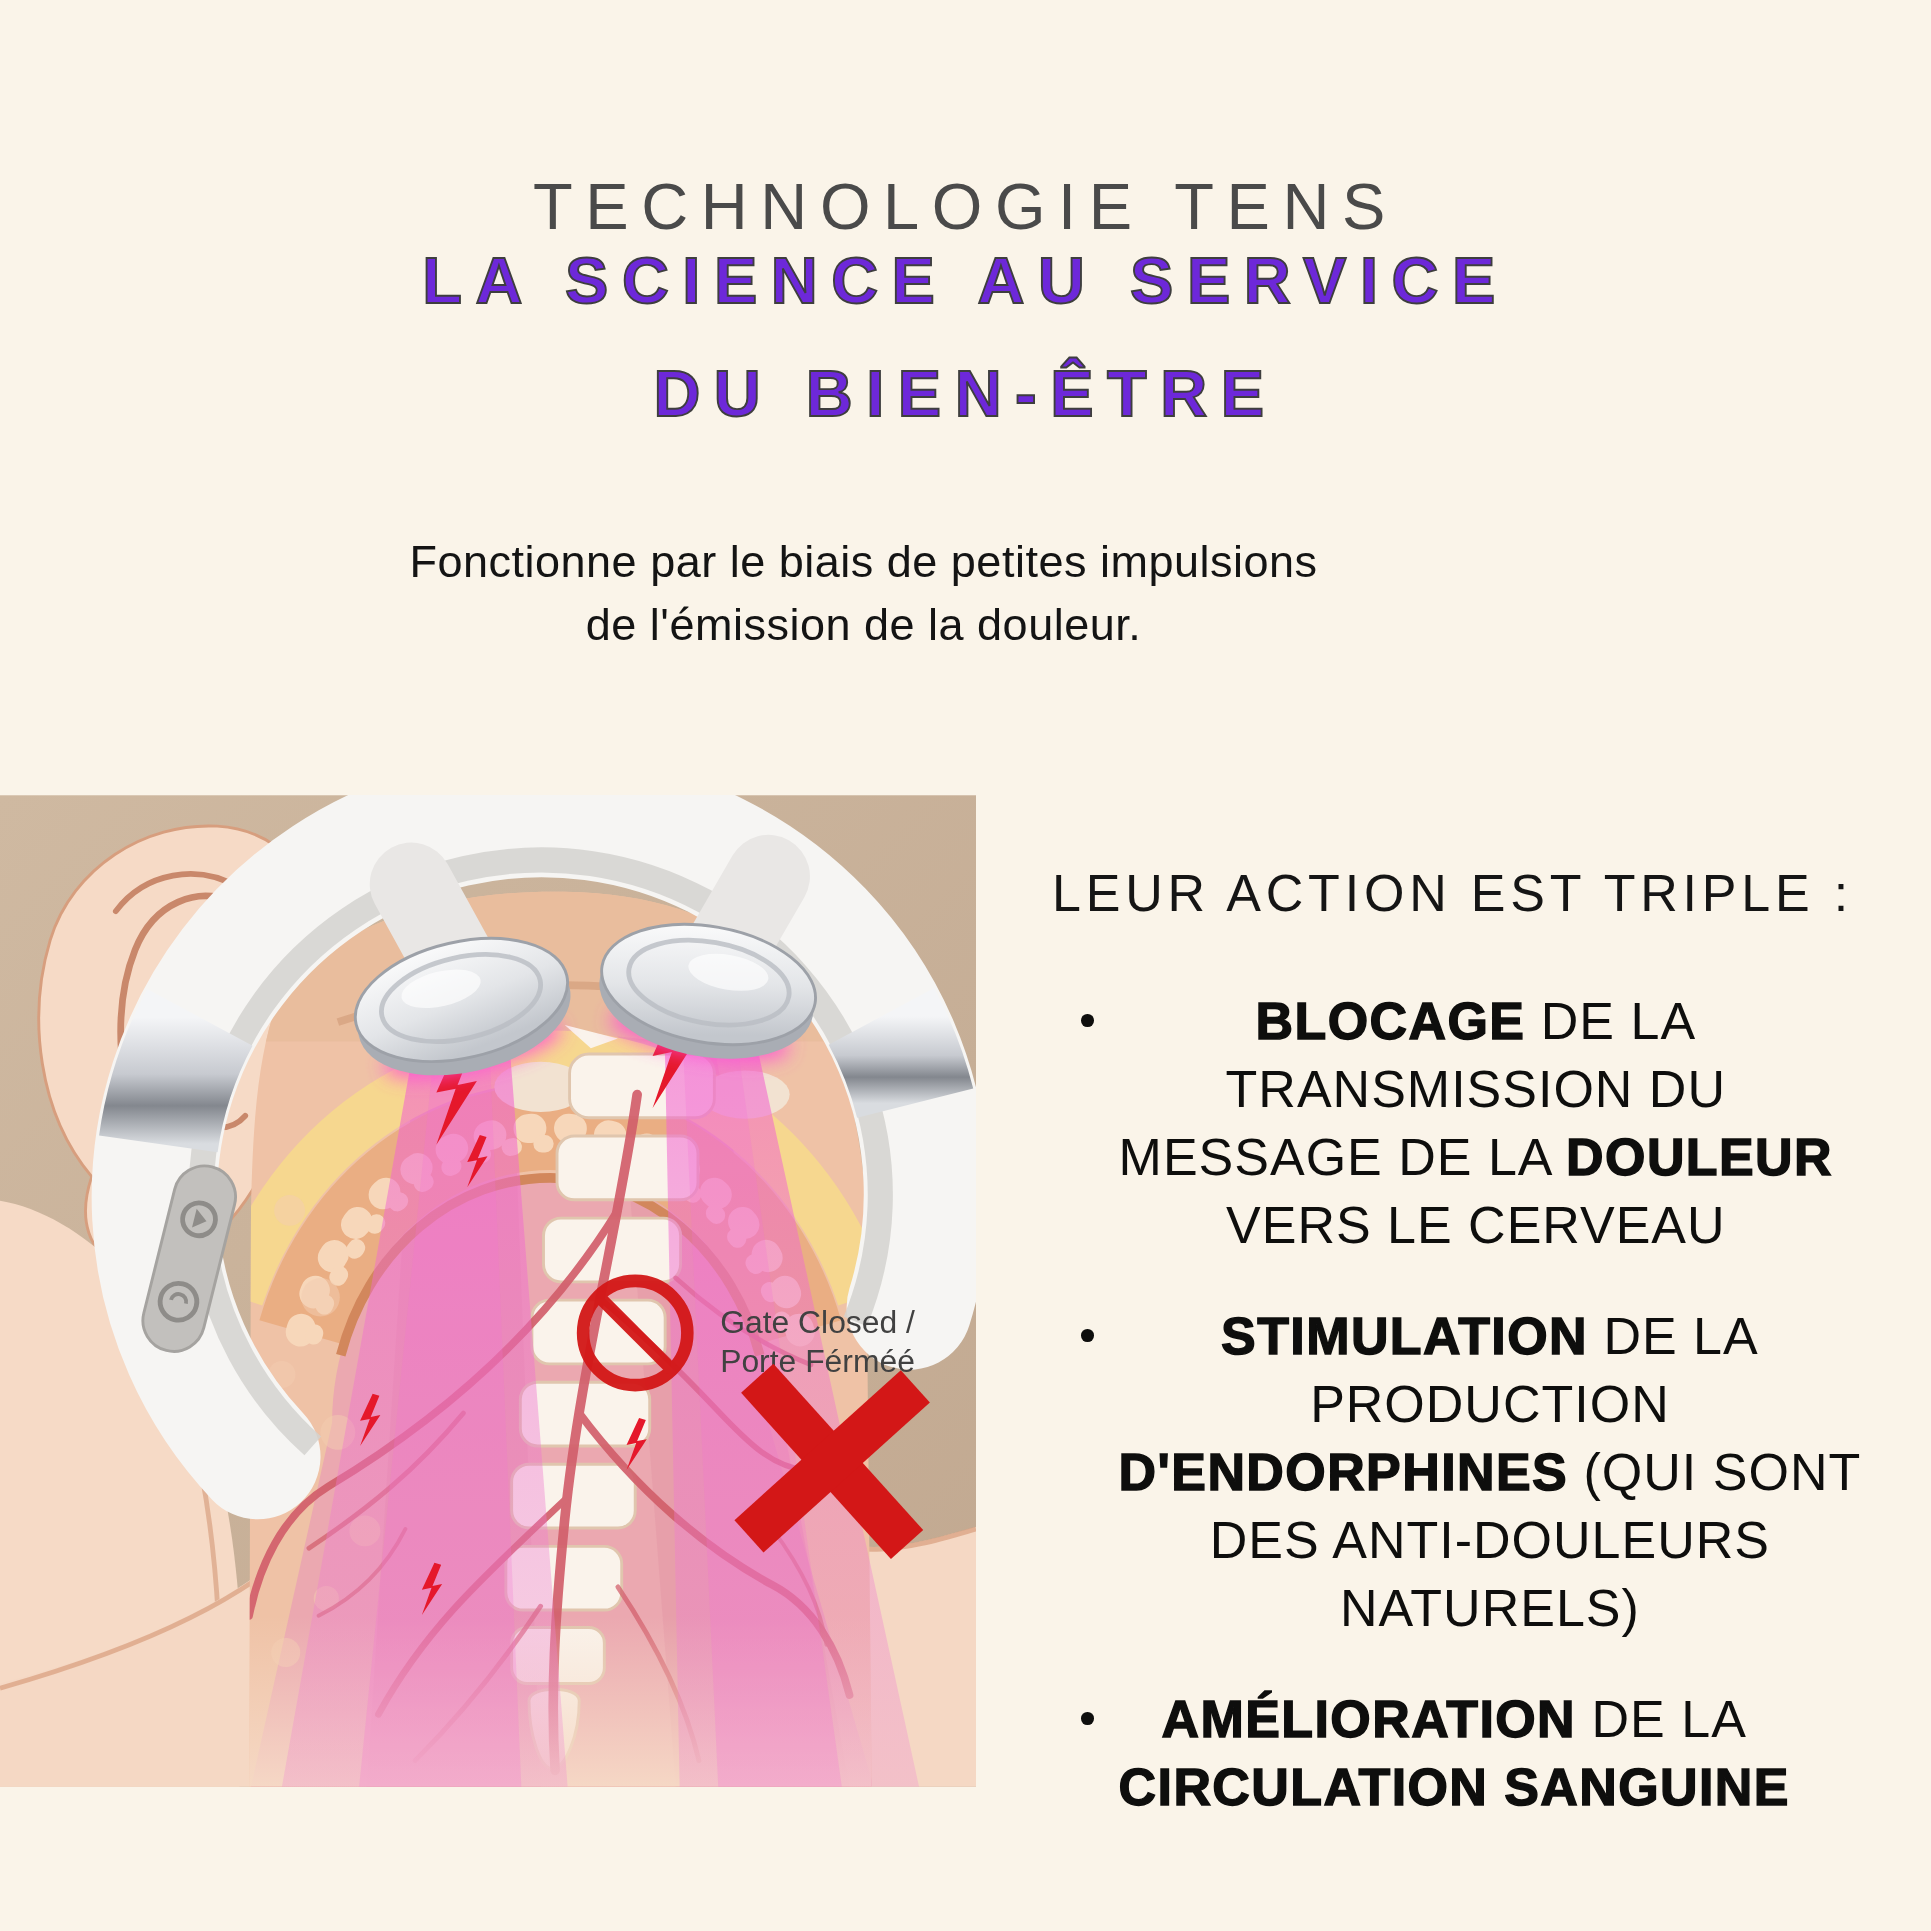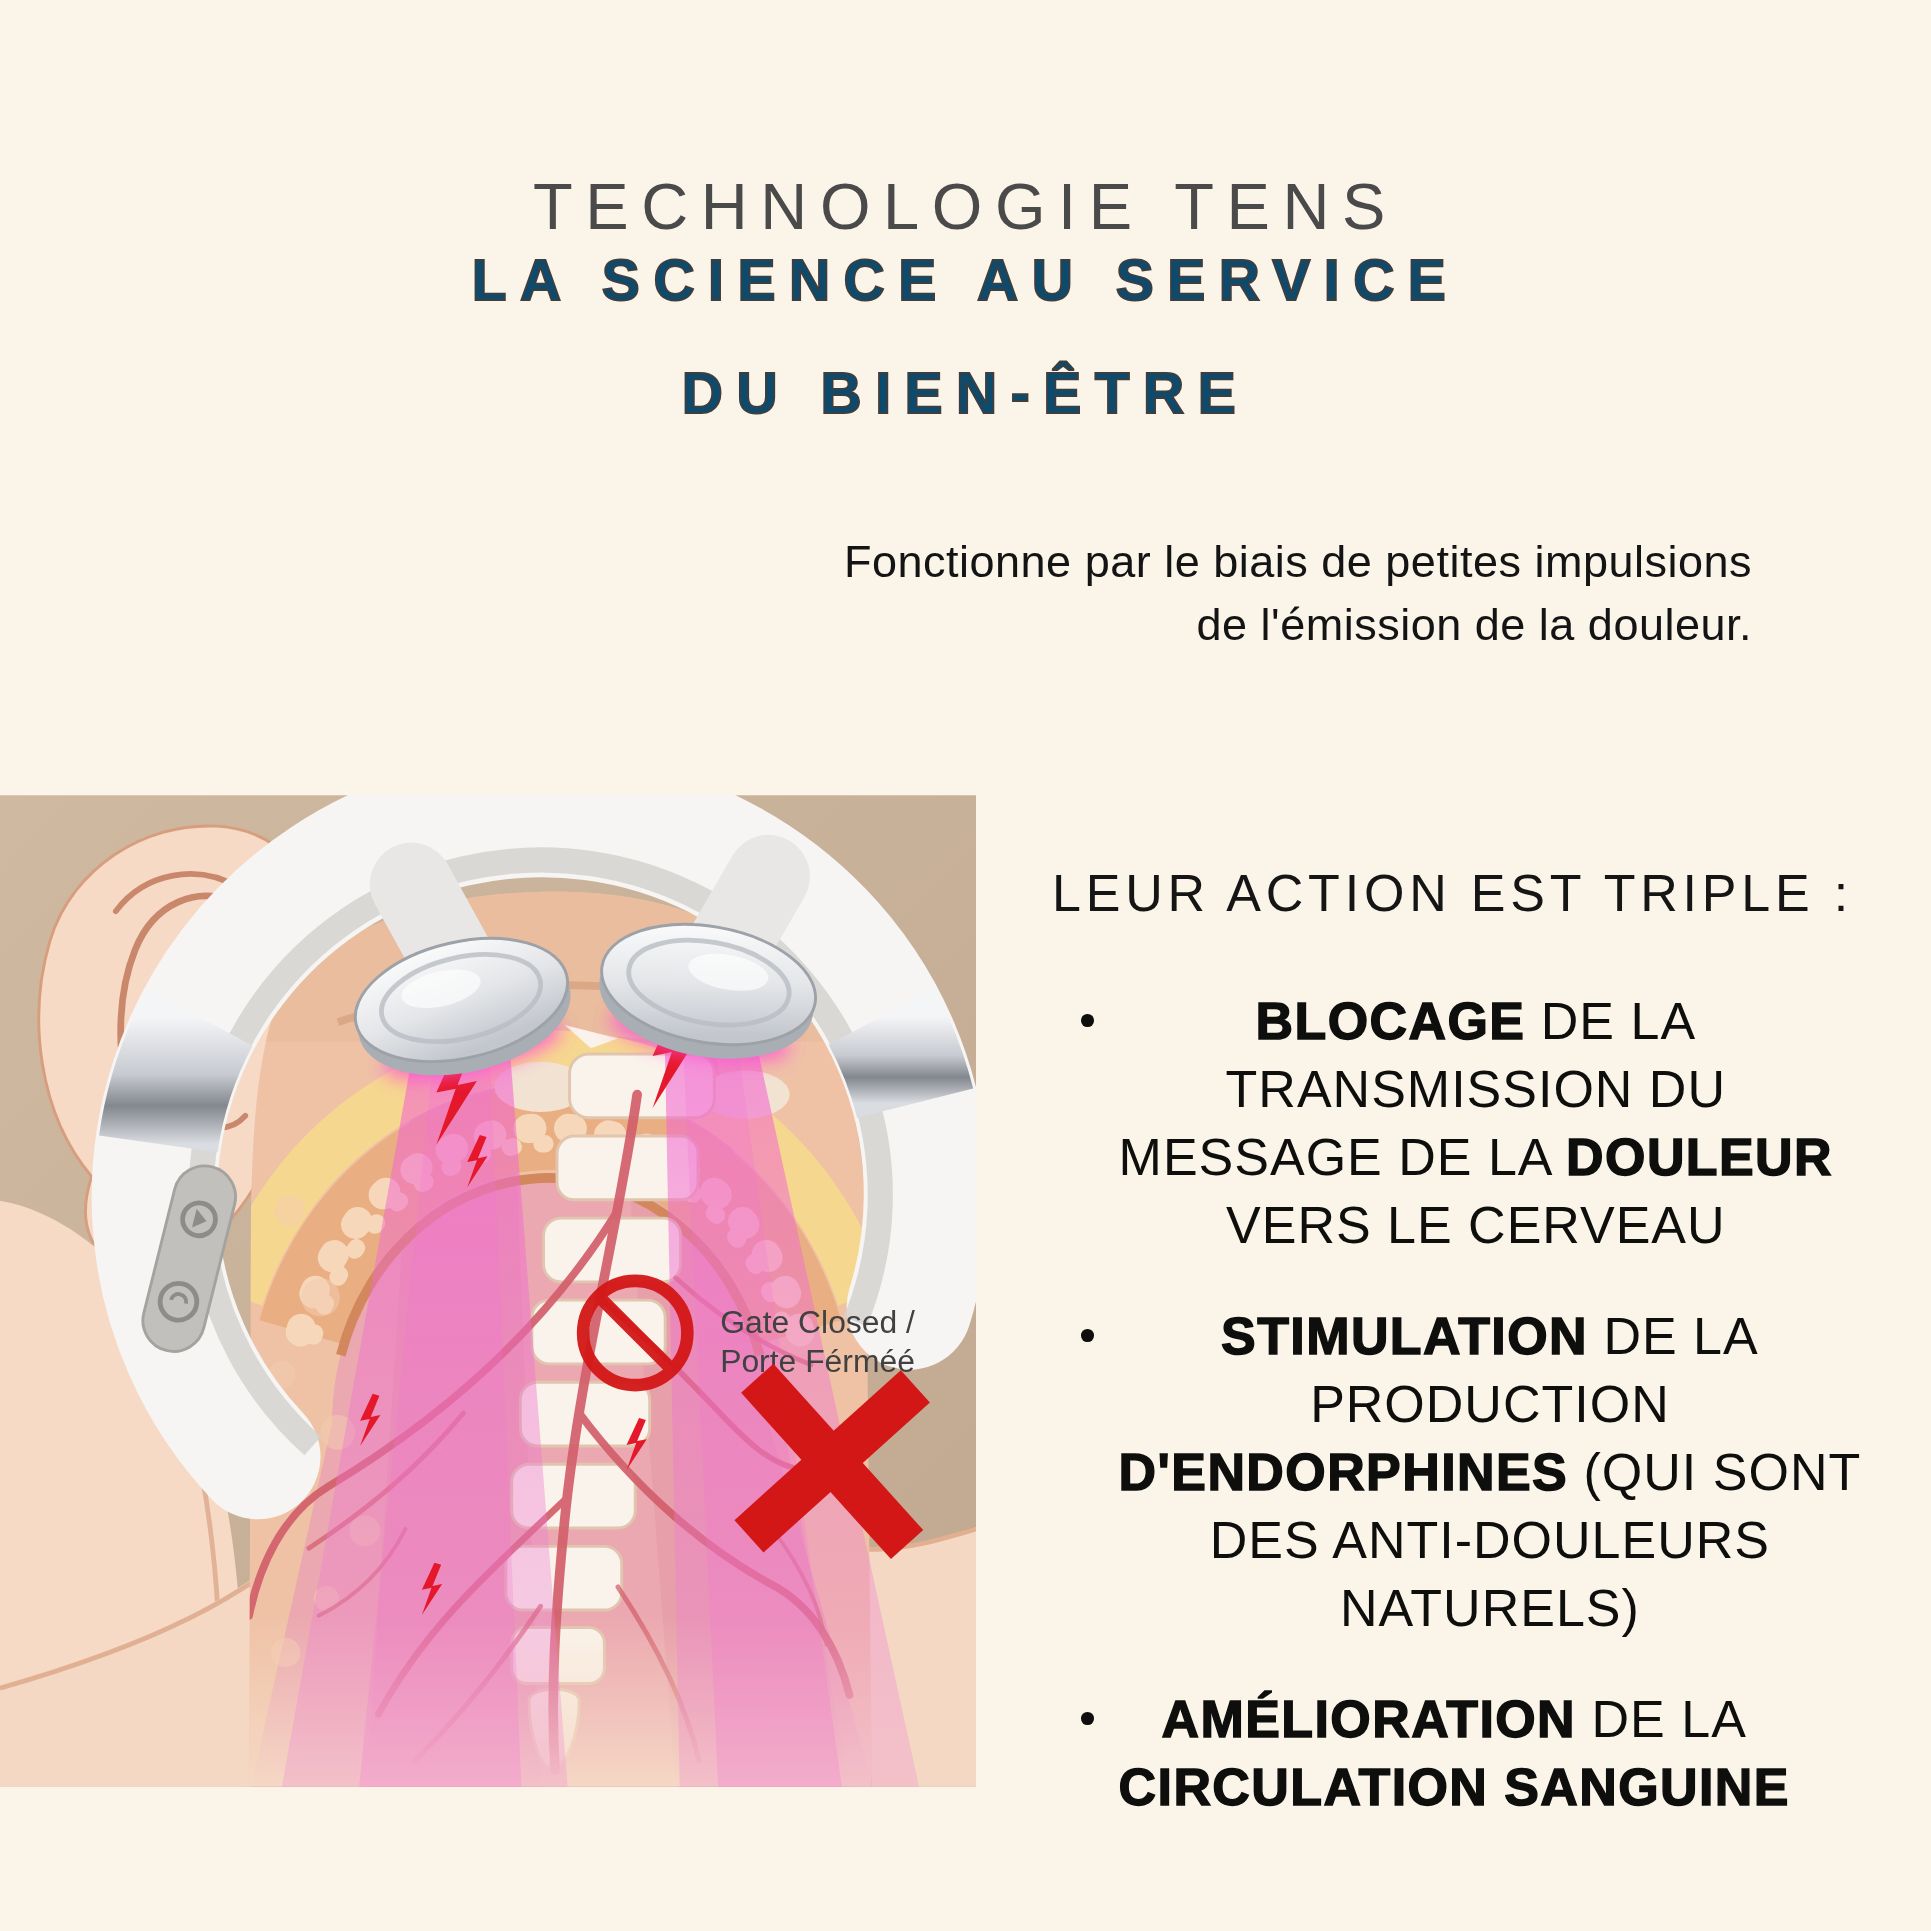--- a/index.html
+++ b/index.html
@@ -15,32 +15,31 @@
   .eyebrow{
     position:absolute;left:0;top:154px;width:1931px;
     text-align:center;
     font-size:65px;font-weight:400;letter-spacing:12.6px;
     color:#4a4a4a;
     margin-top:15px;
   }
   .title{
     position:absolute;left:0;top:224px;width:1931px;margin:0;
     text-align:center;
-    font-size:57px;line-height:113px;font-weight:700;letter-spacing:13.5px;
-    color:#0c4a6e;-webkit-text-stroke:1.9px #3e3e3e;
+    font-size:65px;line-height:113px;font-weight:700;letter-spacing:13.5px;
+    color:#6d28d9;-webkit-text-stroke:1.9px #3e3e3e;
   }
   .title .tline{display:block;white-space:nowrap;}
 
   
   .intro{
     position:absolute;left:0;top:530px;width:1727px;margin:0;
-    text-align:right;
+    text-align:center;
     font-size:45px;line-height:63px;letter-spacing:0.5px;
     color:#141414;
-    padding-left:25px;
   }
   .intro .iline{display:block;white-space:nowrap;}
 
   
   .illustration{
     position:absolute;left:0;top:795px;width:976px;height:992px;margin:0;
   }
   .illustration svg{display:block;width:976px;height:992px;}
   .gate{
     font-family:"Liberation Sans", sans-serif;

